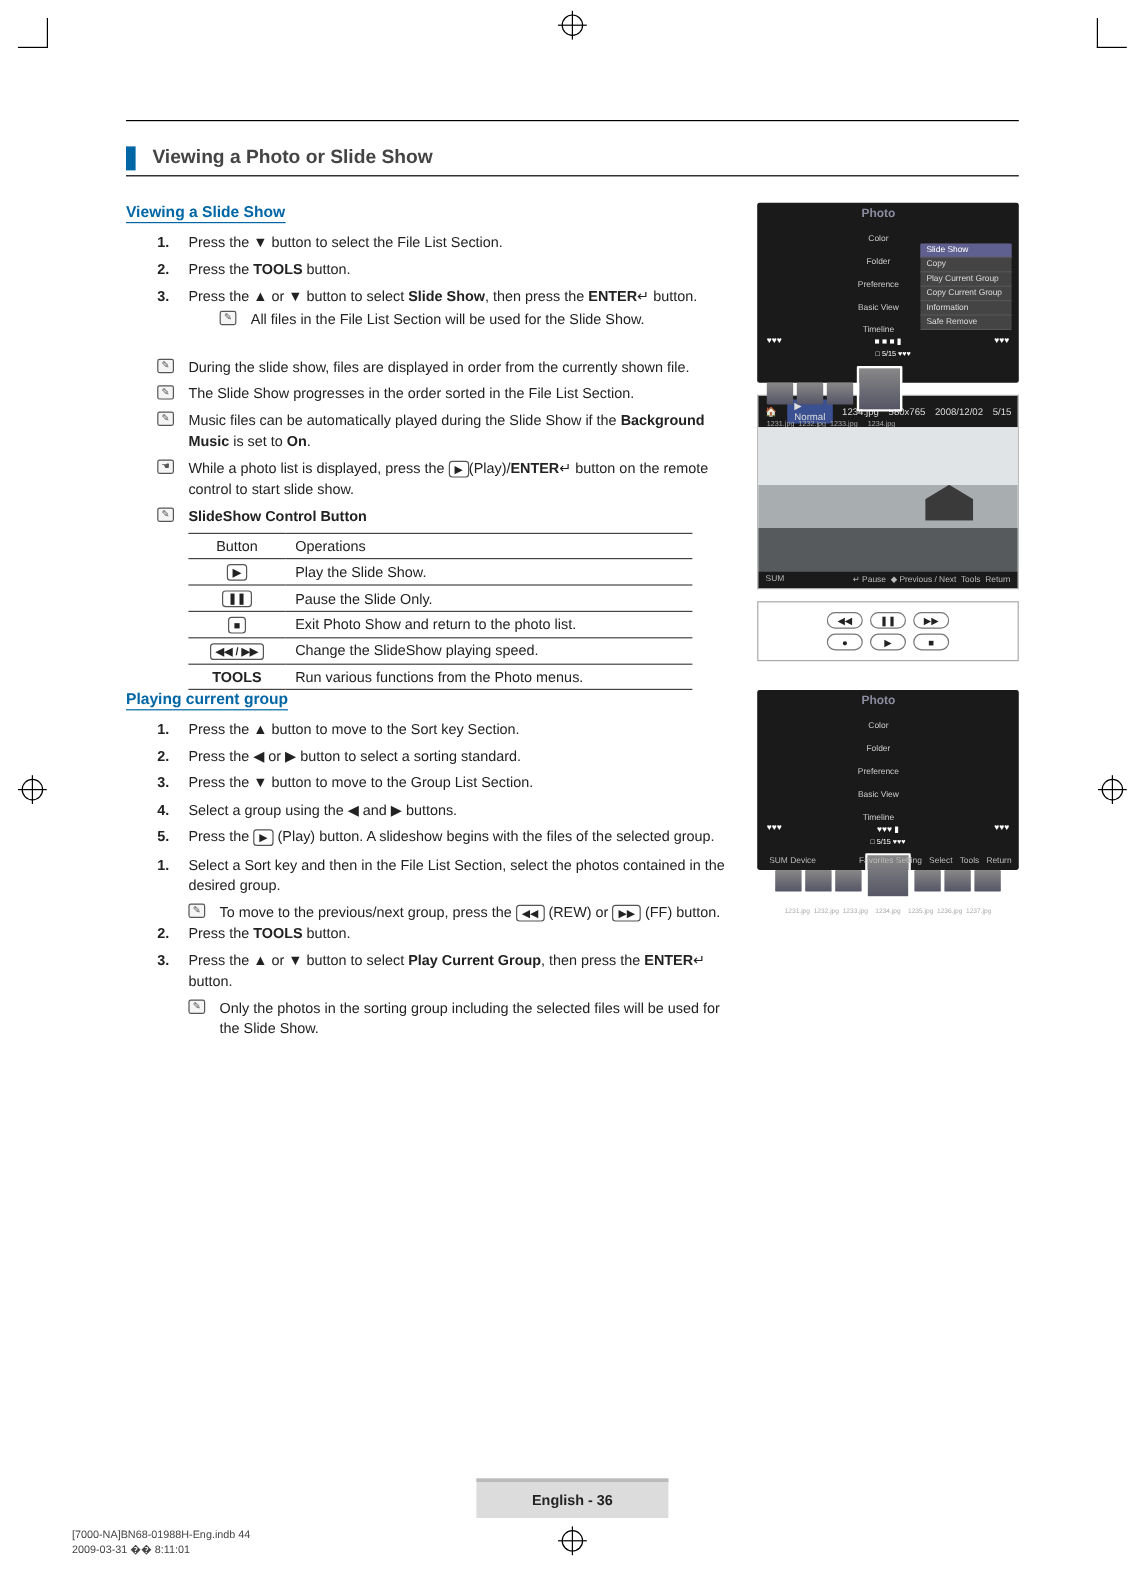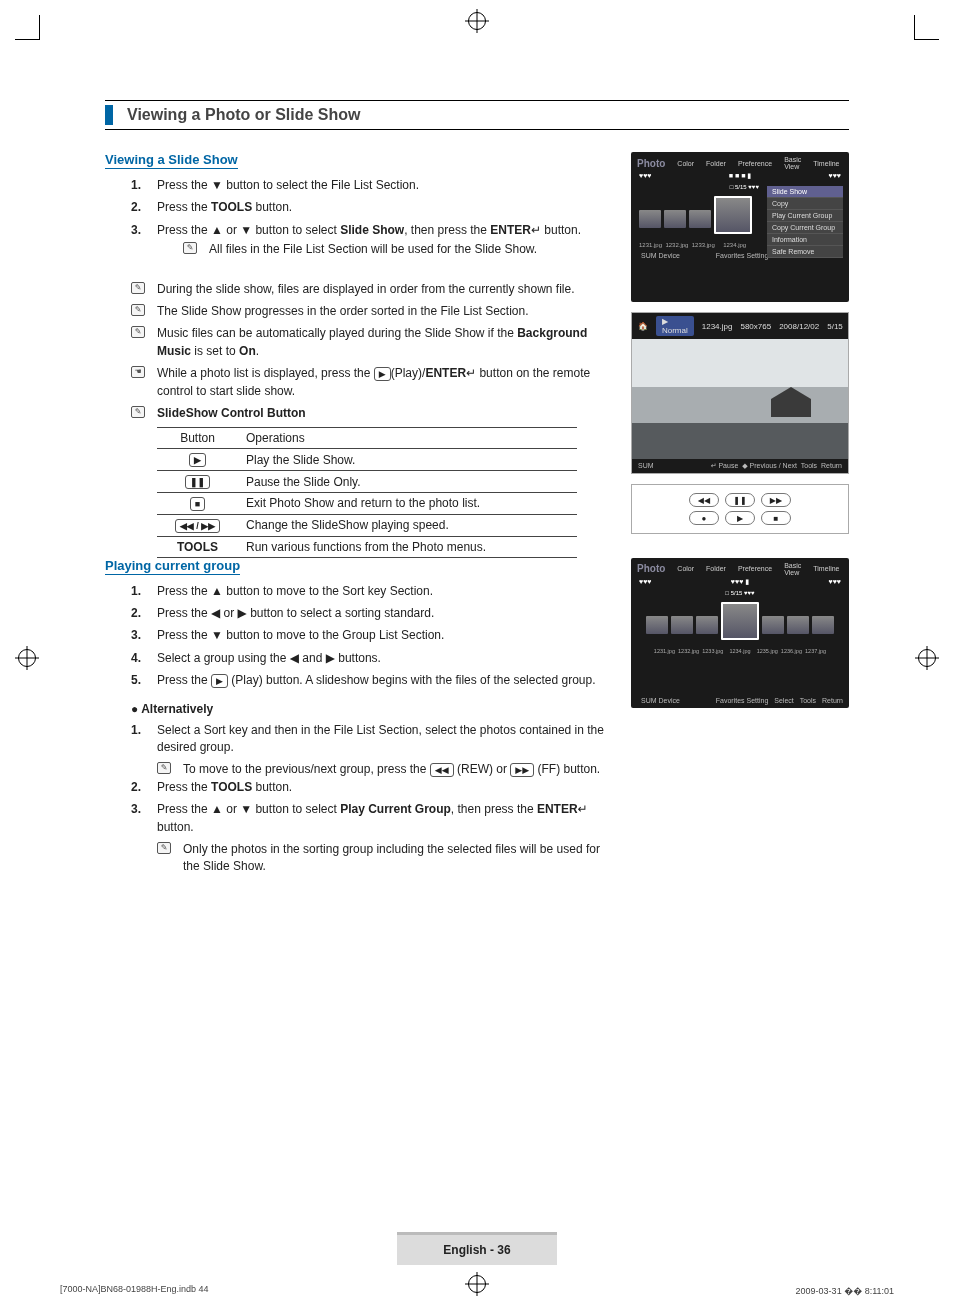--- a/index.html
+++ b/index.html
@@ -9,21 +9,21 @@
   .crop-tr { top: 15px; right: 15px; width: 25px; height: 25px; border-left: 1px solid #000; border-bottom: 1px solid #000; }
   .reg-mark { position: absolute; width: 18px; height: 18px; border: 1px solid #000; border-radius: 50%; }
   .reg-mark::before, .reg-mark::after { content: ""; position: absolute; background: #000; }
   .reg-mark::before { left: 50%; top: -4px; bottom: -4px; width: 1px; transform: translateX(-0.5px); }
   .reg-mark::after { top: 50%; left: -4px; right: -4px; height: 1px; transform: translateY(-0.5px); }
   .reg-top { top: 12px; left: 50%; transform: translateX(-50%); }
   .reg-left { top: 50%; left: 18px; transform: translateY(-50%); }
   .reg-right { top: 50%; right: 18px; transform: translateY(-50%); }
   .reg-bottom { bottom: 22px; left: 50%; transform: translateX(-50%); }
   .page { padding: 100px 105px 60px 105px; }
-  .section-bar { border-top: 1px solid #000; border-bottom: 1px solid #000; padding: 4px 0 4px 0; margin-bottom: 22px; display: flex; align-items: center; }
+  .section-bar { border-top: 1px solid #000; border-bottom: 1px solid #000; padding: 21px 0 4px 0; margin-bottom: 22px; display: flex; align-items: center; }
   .section-bar .bar { width: 8px; height: 20px; background: #0066a5; margin-right: 14px; }
   .section-title { font-size: 16px; font-weight: bold; color: #444; }
   .subheading { color: #0066a5; font-weight: bold; font-size: 13px; border-bottom: 1px solid #0066a5; display: inline-block; padding-bottom: 1px; margin-bottom: 8px; }
   .content-row { display: flex; gap: 18px; }
   .left-col { flex: 1; }
   .right-col { width: 218px; display: flex; flex-direction: column; gap: 10px; }
   ol.steps { list-style: none; margin-left: 26px; }
   ol.steps > li { margin-bottom: 5px; line-height: 1.45; position: relative; padding-left: 26px; }
   ol.steps > li .num { position: absolute; left: 0; font-weight: bold; }
   .note-icon { display: inline-block; width: 14px; height: 12px; border: 1px solid #555; border-radius: 2px; font-size: 8px; line-height: 10px; text-align: center; vertical-align: middle; margin-right: 4px; background: #f5f5f5; color: #555; }
@@ -32,21 +32,21 @@
   ul.notes > li .note-icon { position: absolute; left: 0; top: 1px; }
   .sub-note { margin-left: 26px; line-height: 1.45; position: relative; padding-left: 26px; margin-top: 2px; }
   .sub-note .note-icon { position: absolute; left: 0; top: 1px; }
   b { font-weight: bold; }
   .btn-icon { display: inline-block; border: 1px solid #555; border-radius: 3px; padding: 0 4px; font-size: 9px; line-height: 12px; vertical-align: middle; background: #fff; }
   table.control { border-collapse: collapse; width: 420px; margin-left: 52px; margin-top: 4px; font-size: 12px; }
   table.control th, table.control td { border-top: 1px solid #444; border-bottom: 1px solid #444; padding: 3px 8px; text-align: left; }
   table.control th { font-weight: normal; text-align: center; }
   table.control td.bcell { text-align: center; font-weight: bold; }
   .screenshot { background: #1a1a1a; width: 218px; border-radius: 2px; position: relative; color: #ddd; font-size: 7px; }
-  .ss-tabs { display: flex; padding: 4px 22px 2px 6px; gap: 12px; align-items: center; }
+  .ss-tabs { display: flex; padding: 4px 22px 2px 6px; gap: 12px; align-items: center; flex-direction: column; }
   .ss-tabs .photo { color: #8b8ba0; font-size: 10px; font-weight: bold; }
   .ss-tab { color: #ccc; font-size: 7px; }
   .ss-sub { display: flex; justify-content: space-between; padding: 0 8px 4px 8px; color: #fff; font-size: 7px; }
   .ss-thumbs { display: flex; gap: 3px; padding: 6px 8px; align-items: flex-end; }
   .thumb { width: 22px; height: 18px; background: linear-gradient(#888,#556); border-radius: 1px; }
   .thumb.big { width: 38px; height: 38px; border: 2px solid #fff; margin-bottom: -6px; }
   .ss-menu { position: absolute; right: 6px; top: 34px; width: 76px; background: #444; border-radius: 2px; }
   .ss-menu-item { padding: 2px 5px; color: #ddd; font-size: 7px; border-bottom: 1px solid #555; }
   .ss-menu-item.hl { background: #606090; color: #fff; }
   .ss-bottom { display: flex; justify-content: space-between; padding: 4px 6px; font-size: 7px; color: #bbb; }
@@ -56,21 +56,21 @@
   .preview-header .nm { background: #3a5090; padding: 1px 6px; border-radius: 2px; font-size: 8px; }
   .preview-img { height: 120px; background: linear-gradient(#e0e4e6 40%, #a8adb0 40%, #a8adb0 70%, #565a5d 70%); position: relative; }
   .preview-img .gazebo { position: absolute; right: 32px; top: 48px; width: 50px; height: 30px; background: #3a3a3a; clip-path: polygon(10% 40%,50% 0%,90% 40%,90% 100%,10% 100%); }
   .preview-foot { background: #1a1a1a; color: #bbb; font-size: 7px; padding: 3px 6px; display: flex; justify-content: space-between; }
   .control-pad { border: 1px solid #aaa; padding: 8px; display: flex; flex-direction: column; gap: 4px; align-items: center; width: 218px; }
   .pad-row { display: flex; gap: 6px; }
   .pad-btn { border: 1px solid #777; border-radius: 10px; width: 30px; height: 14px; font-size: 8px; display: flex; align-items: center; justify-content: center; }
   .bullet { margin-left: 26px; margin-top: 12px; font-weight: bold; }
   .bullet::before { content: "● "; }
   .footer-band { background: #dcdcdc; width: 160px; margin: 0 auto; text-align: center; padding: 8px 0; font-size: 12px; font-weight: bold; position: absolute; bottom: 50px; left: 50%; transform: translateX(-50%); border-top: 3px solid #bbb; }
-  .print-line { position: absolute; bottom: 18px; left: 60px; right: 60px; display: flex; justify-content: space-between; font-size: 9px; color: #444; }
+  .print-line { position: absolute; bottom: 18px; left: 60px; right: 60px; display: flex; justify-content: flex-end; font-size: 9px; color: #444; flex-direction: column; }
 </style>
 </head>
 <body>
 
 <div class="crop-marks crop-tl"></div>
 <div class="crop-marks crop-tr"></div>
 <div class="reg-mark reg-top"></div>
 <div class="reg-mark reg-left"></div>
 <div class="reg-mark reg-right"></div>
 <div class="reg-mark reg-bottom"></div>
@@ -216,21 +216,20 @@
   <div class="content-row" style="">
     <div class="left-col">
       <div class="subheading">Playing current group</div>
       <ol class="steps" id="steps2">
           <li><span class="num">1.</span>Press the ▲ button to move to the Sort key Section.</li>
           <li><span class="num">2.</span>Press the ◀ or ▶ button to select a sorting standard.</li>
           <li><span class="num">3.</span>Press the ▼ button to move to the Group List Section.</li>
           <li><span class="num">4.</span>Select a group using the ◀ and ▶ buttons.</li>
           <li><span class="num">5.</span>Press the <span class="btn-icon">▶</span> (Play) button. A slideshow begins with the files of the selected group.</li>
         </ol>
-      <div class="bullet">Alternatively</div>
       <ol class="steps" id="altsteps" style="margin-top:6px;">
           <li><span class="num">1.</span>Select a Sort key and then in the File List Section, select the photos contained in the desired group.</li>
           <div class="sub-note" style="margin-left: 26px;"><span class="note-icon">✎</span>To move to the previous/next group, press the <span class="btn-icon">◀◀</span> (REW) or <span class="btn-icon">▶▶</span> (FF) button.</div>
           <li><span class="num">2.</span>Press the <b>TOOLS</b> button.</li>
           <li><span class="num">3.</span>Press the ▲ or ▼ button to select <b>Play Current Group</b>, then press the <b>ENTER</b><span>↵</span> button.</li>
           <div class="sub-note" style="margin-left: 26px;"><span class="note-icon">✎</span>Only the photos in the sorting group including the selected files will be used for the Slide Show.</div>
         </ol>
     </div>
     <div class="right-col">
       <div class="screenshot" style="height:150px;">

